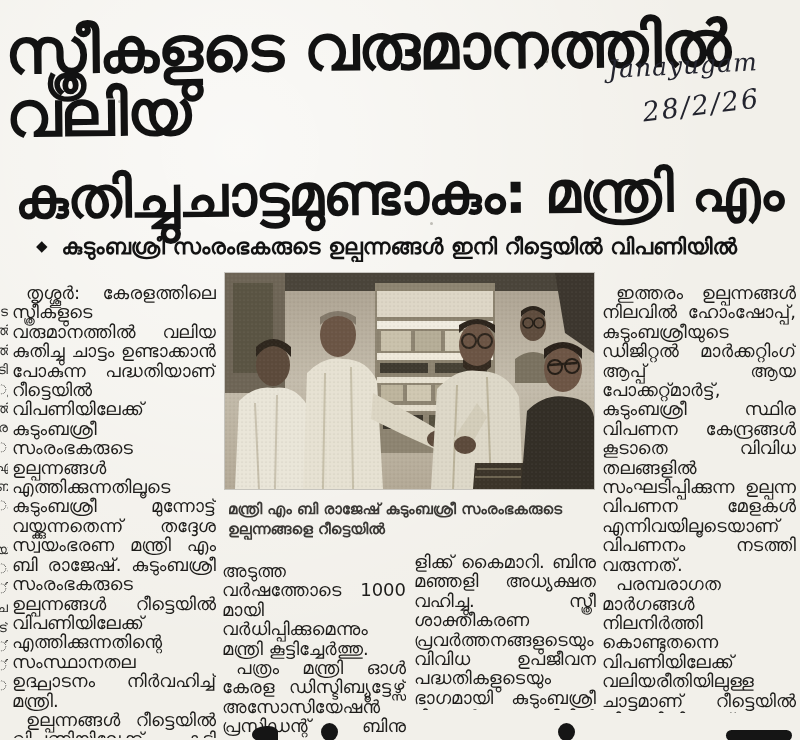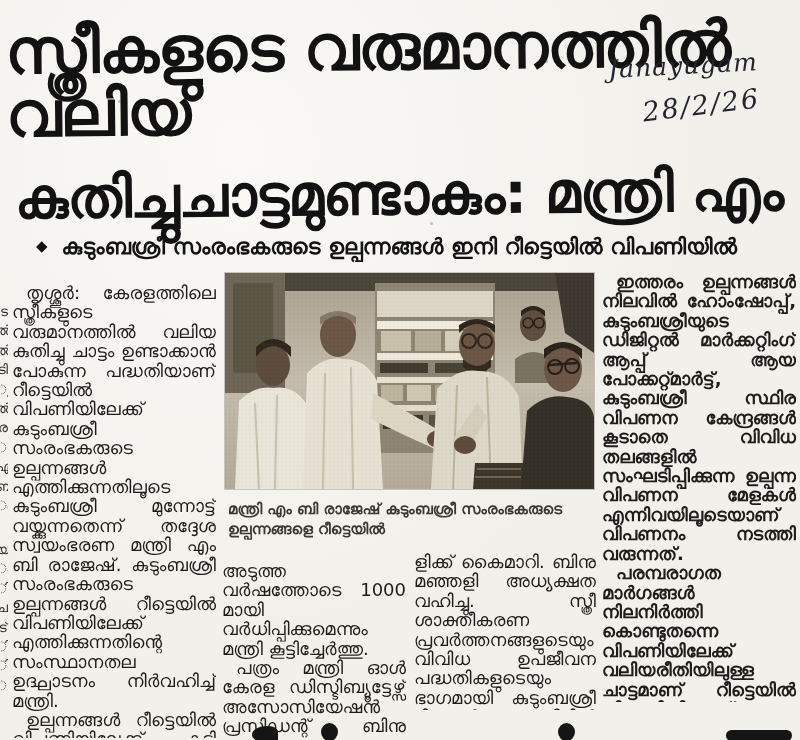--- a/index.html
+++ b/index.html
@@ -33,21 +33,21 @@
     color:var(--ink);font-weight:700;font-size:22px;white-space:nowrap;}
   .diamond{font-size:15px;line-height:1;}
   
   .col{position:absolute;font-size:18px;line-height:19.4px;text-align:justify;
     overflow:hidden;color:var(--body-ink);}
   .col p{text-indent:14px;}
   .col p.cont{text-indent:0;}
   .col1{left:12px;top:283px;width:204px;height:455px;}
   .col2{left:222px;top:561px;width:184px;height:188px;}
   .col3{left:414px;top:552px;width:182px;height:158px;}
-  .col4{left:602px;top:272px;width:194px;height:430px;font-weight:bold;}
+  .col4{left:602px;top:283px;width:194px;height:430px;}
   
   .edge-frag{position:absolute;left:-4px;width:12px;overflow:hidden;color:#2a2a28;
     font-size:13.5px;line-height:19.4px;white-space:pre-line;text-align:right;}
   .frag-top{top:302px;height:230px;}
   .frag-bot{top:540px;height:170px;}
   
   .photo{position:absolute;left:225px;top:273px;width:369px;height:216px;overflow:hidden;
     box-shadow:0 0 0 1px rgba(60,55,45,.25);}
   .caption{position:absolute;left:228px;top:499px;width:364px;font-size:15px;line-height:20px;
     font-weight:600;color:#3a3835;}

